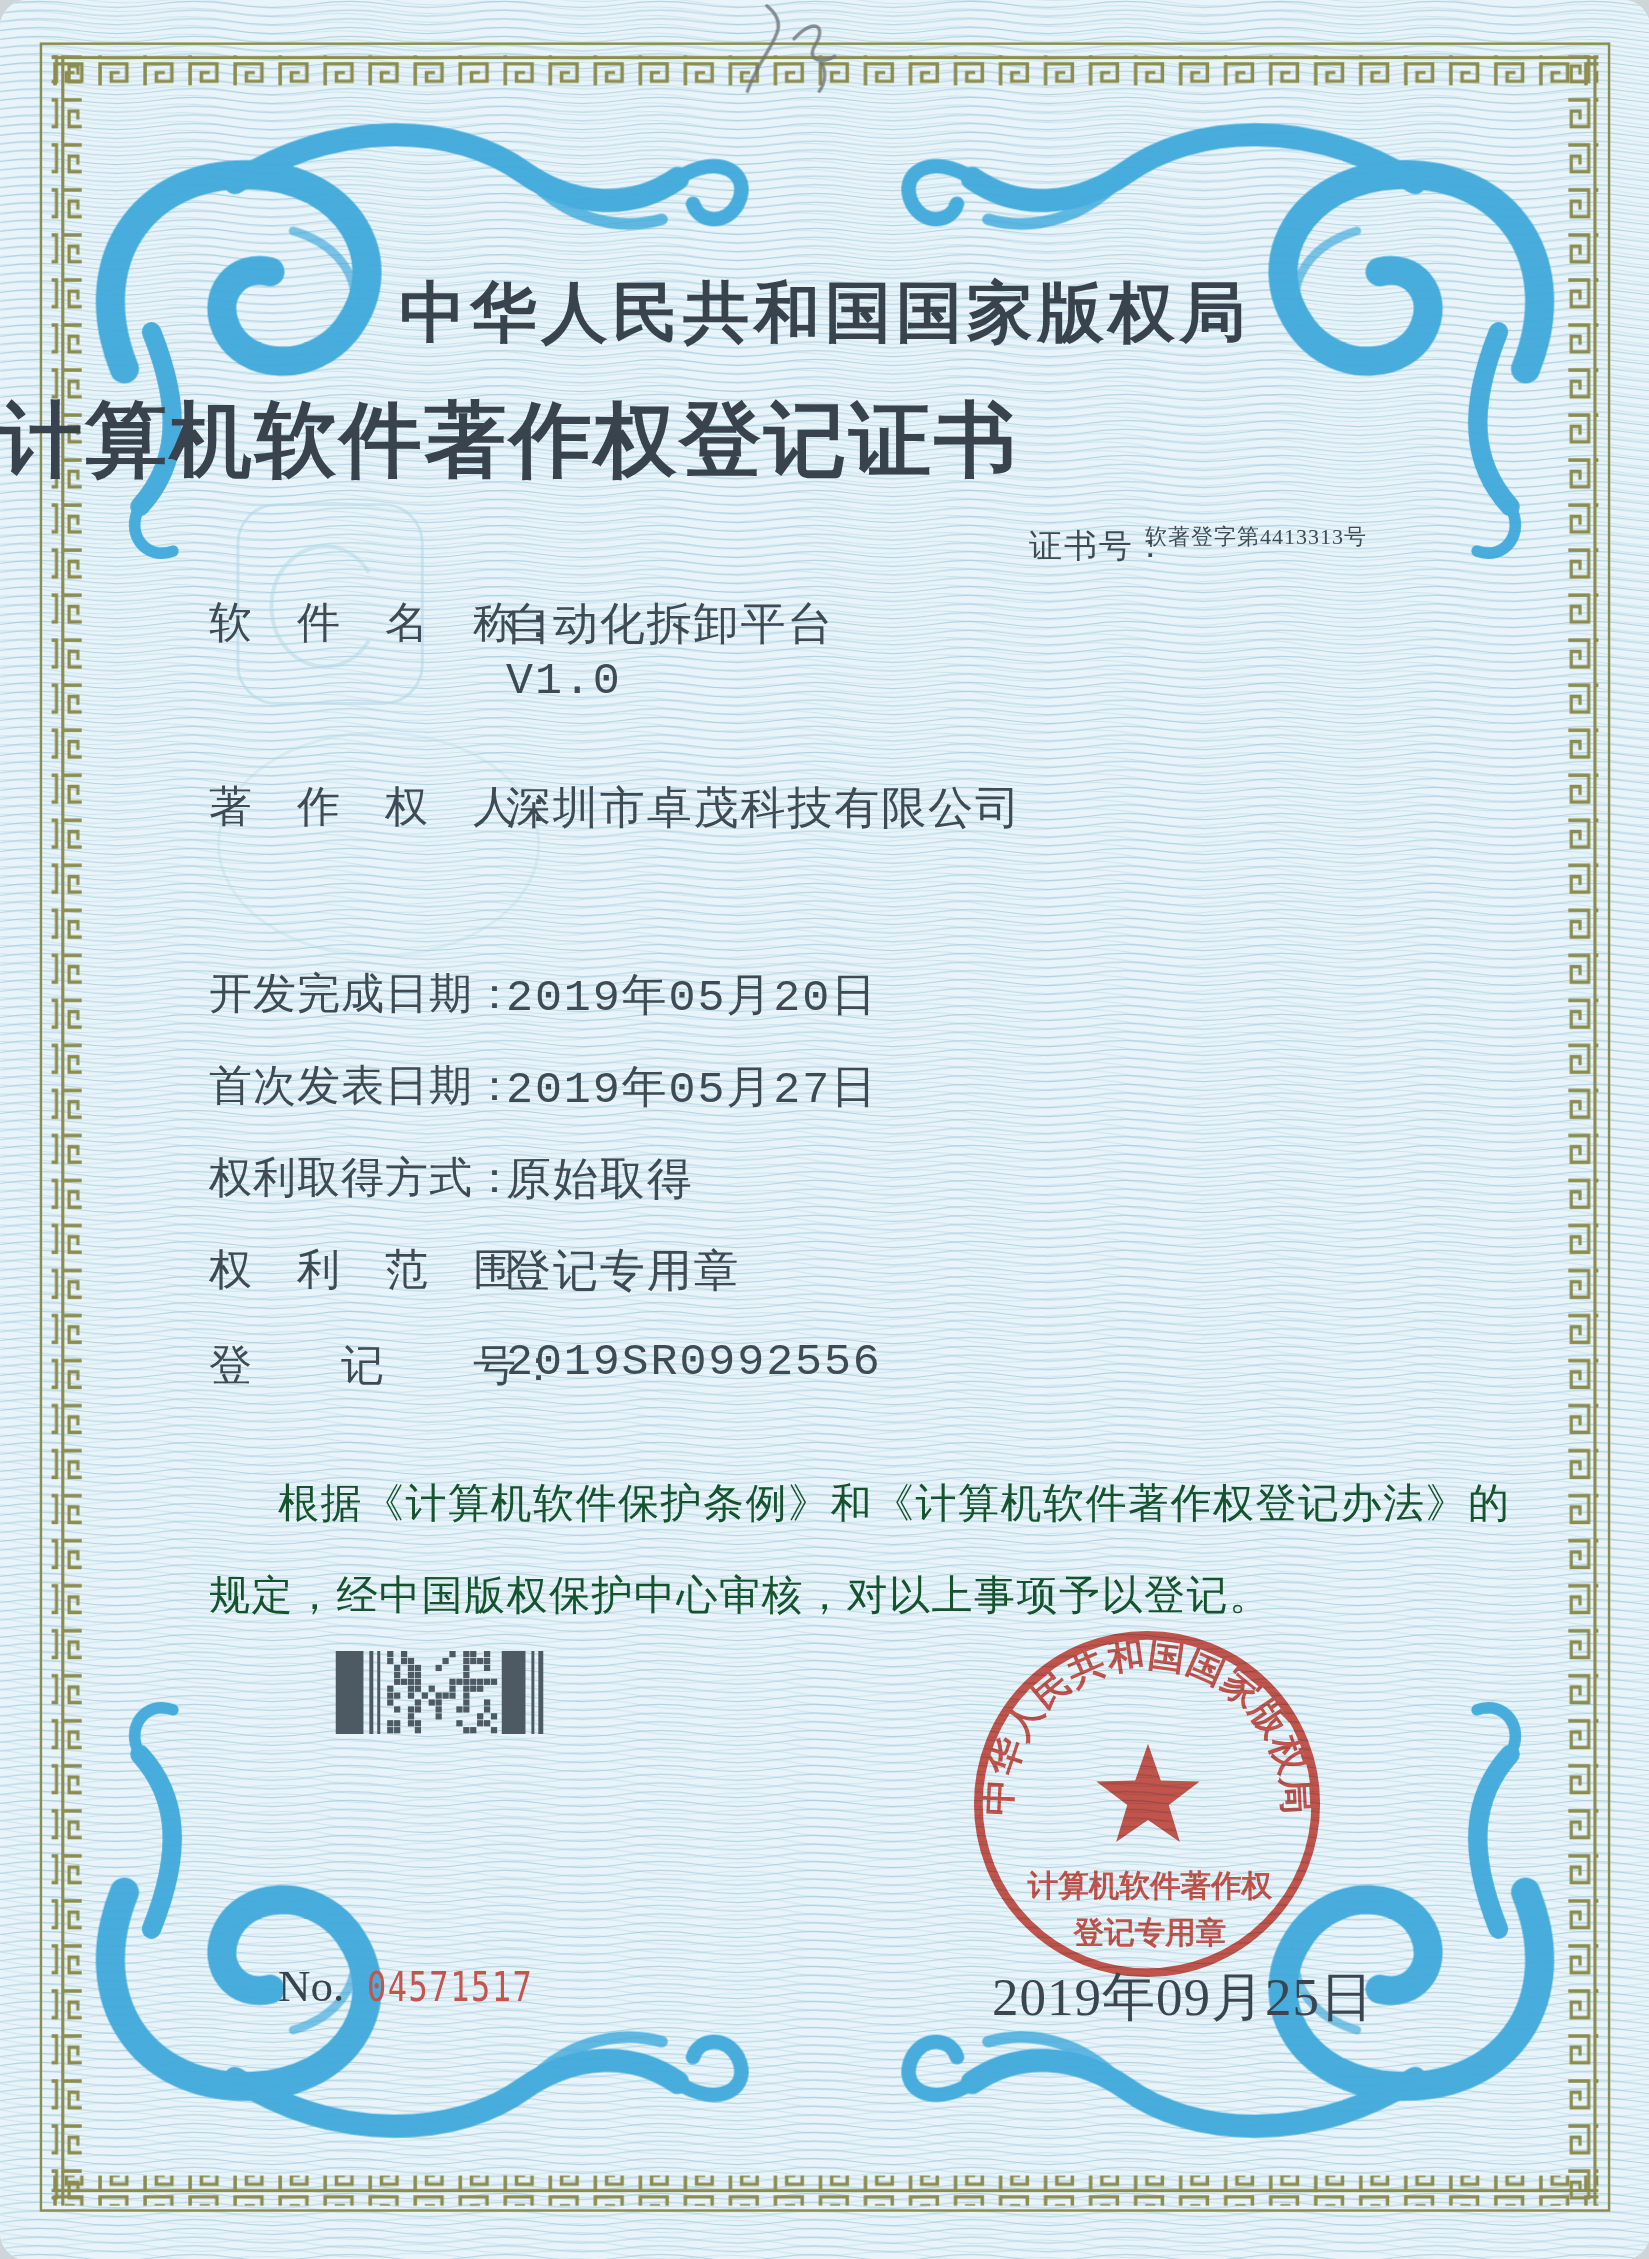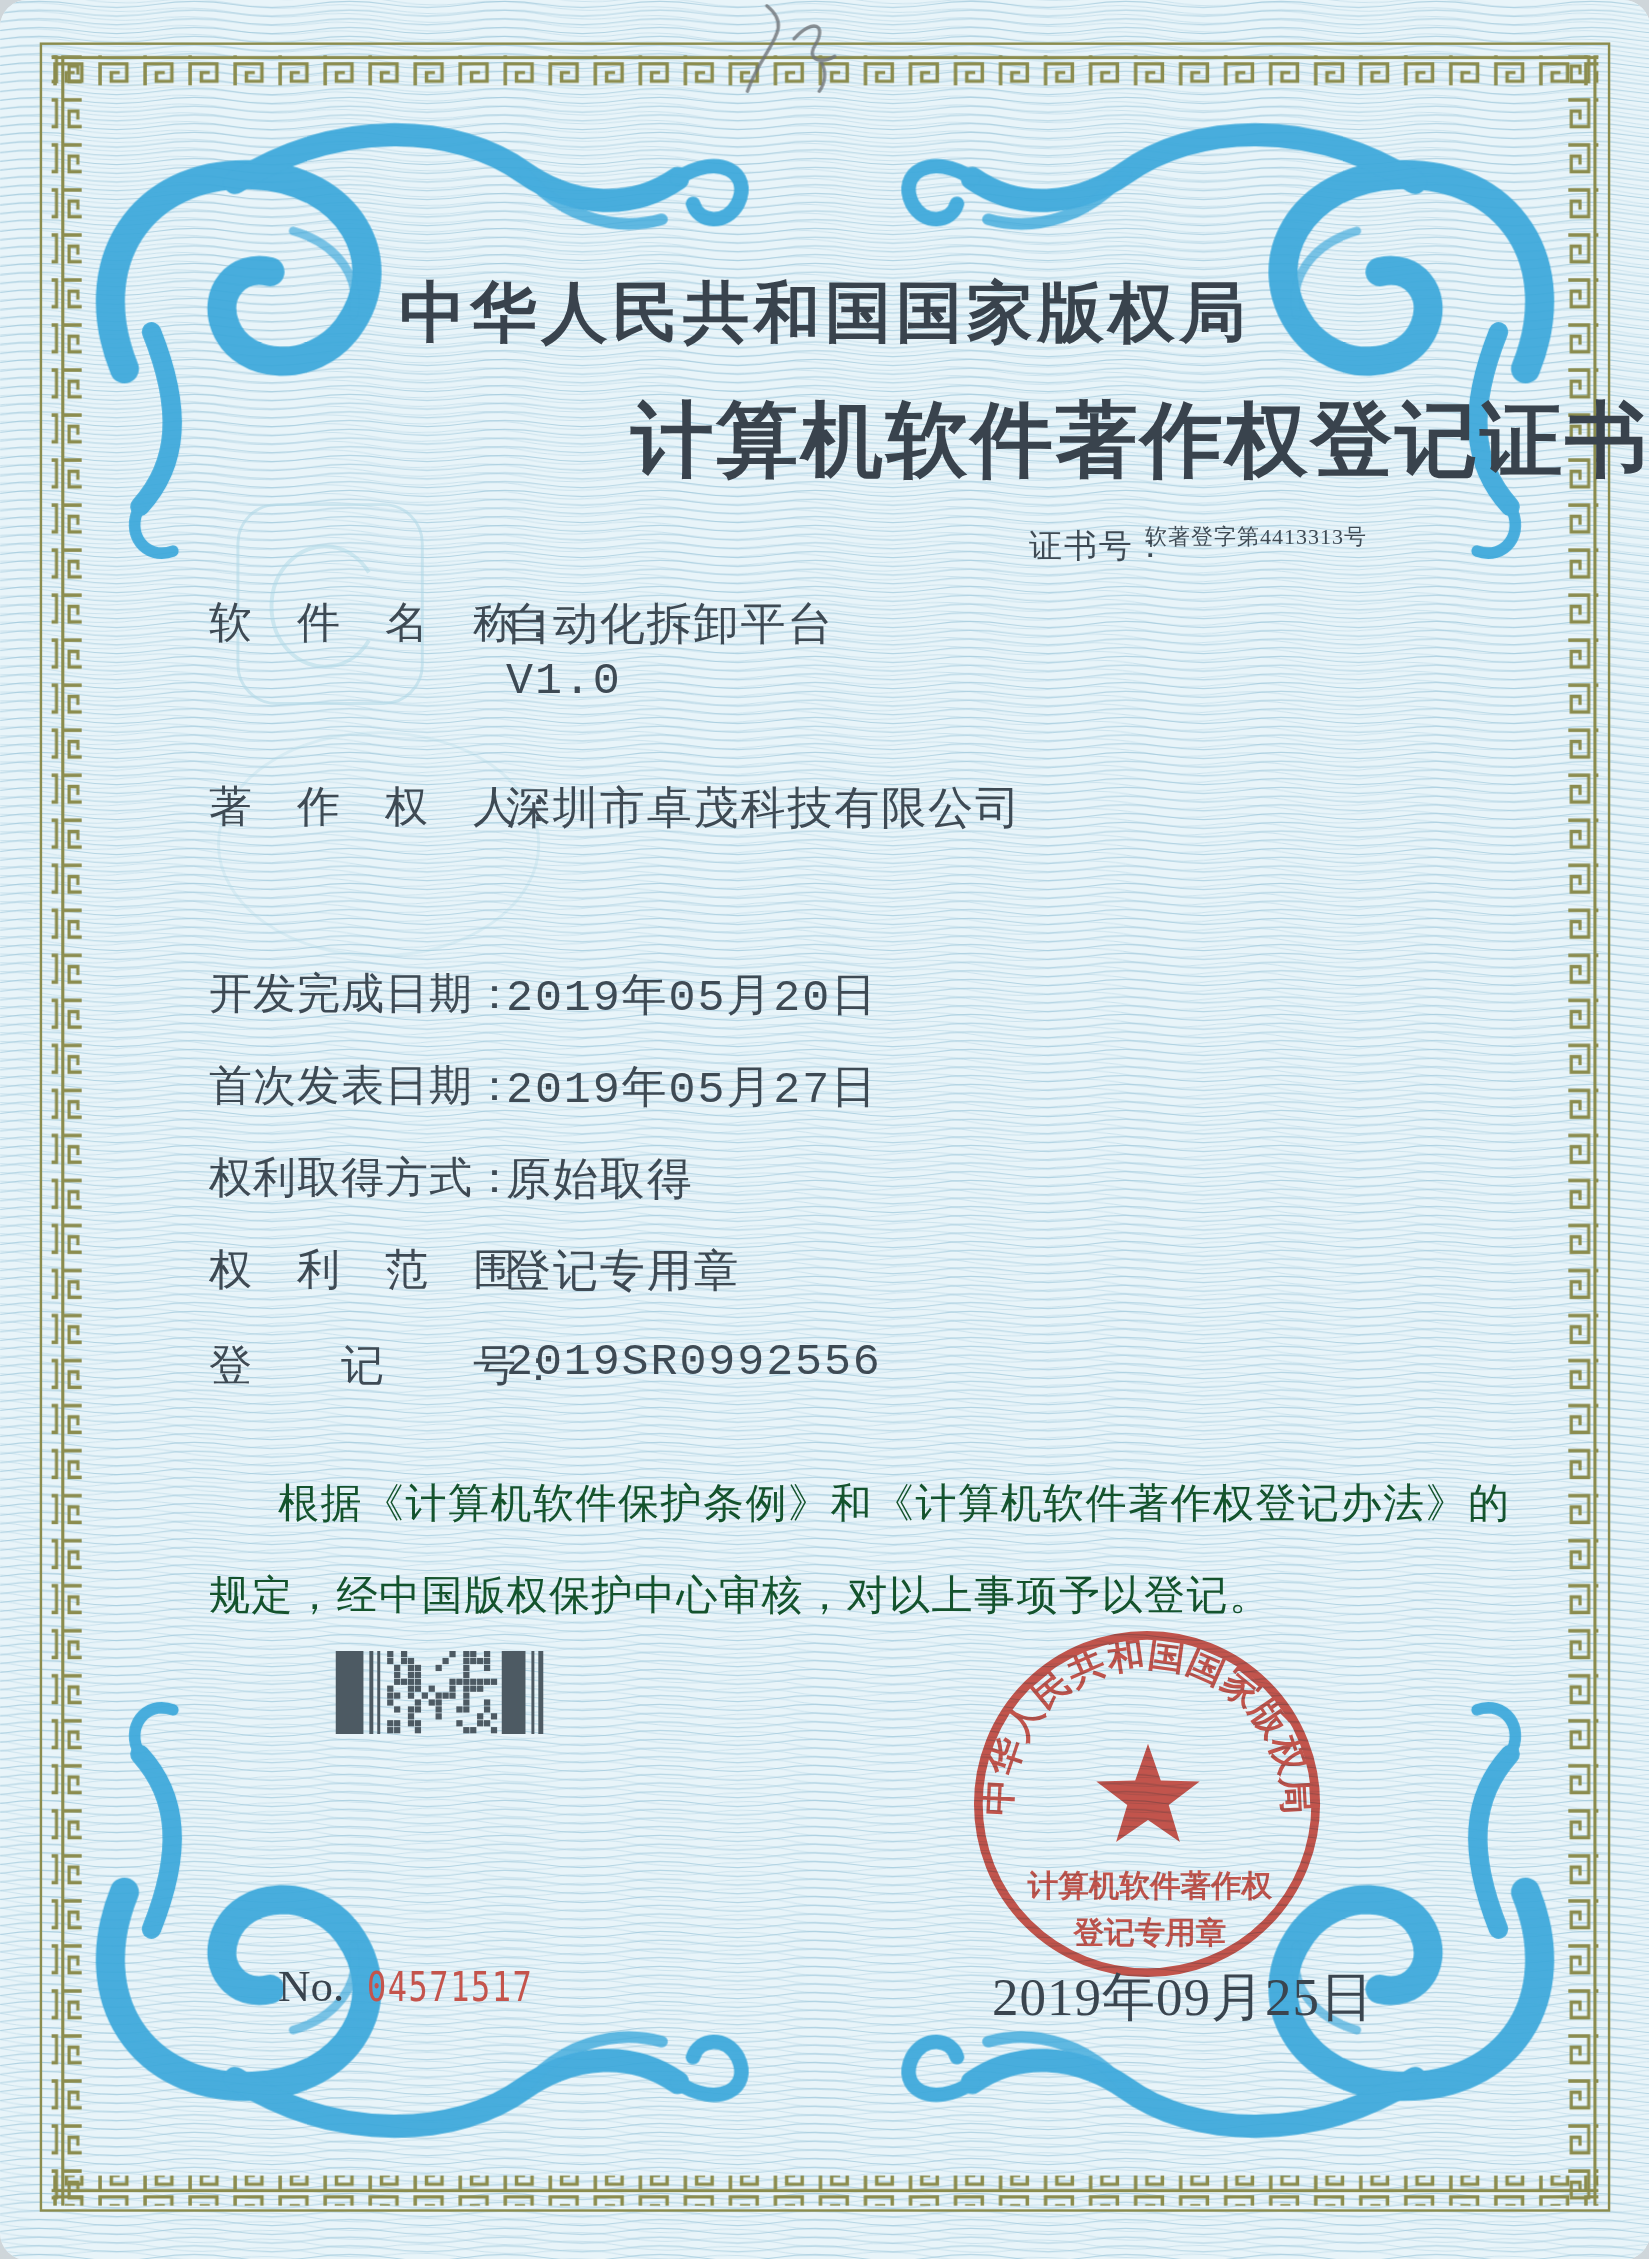--- a/index.html
+++ b/index.html
@@ -10,21 +10,21 @@
     color:#3e4a54;
     border-radius:27px;
   }
   .bg{position:absolute;left:0;top:0;width:1650px;height:2260px;}
   .abs{position:absolute;}
   .authority{
     left:0; top:268px; width:100%; text-align:center;
     font-size:66px; font-weight:700; letter-spacing:4.9px; color:#39434d;
   }
   .cert-title{
-    left:0; top:386px; width:100%; text-align:right;
+    left:0; top:386px; width:100%; text-align:left;
     font-size:82px; font-weight:700; letter-spacing:2.9px; color:#39434d;
   }
   .certno-label{left:1029px; top:524px; font-size:33px; letter-spacing:1.9px;}
   .certno-value{left:1145px; top:522px; font-size:22px; letter-spacing:1px;}
   .field-row{left:0; top:0; width:100%; height:58px;font-family:Liberation Mono, monospace;}
   .f-label{position:absolute; left:209px; font-size:43px; letter-spacing:1px; white-space:pre;}
   .f-value{position:absolute; left:506px; font-size:45px; letter-spacing:1.9px; white-space:pre;}
   .r1{top:594px}.r1b{top:656px}.r2{top:778px}.r3{top:965px}
   .r4{top:1057px}.r5{top:1149px}.r6{top:1241px}.r7{top:1337px}
   .statement{font-size:41px; letter-spacing:1.5px; color:#14532d; white-space:pre;}

